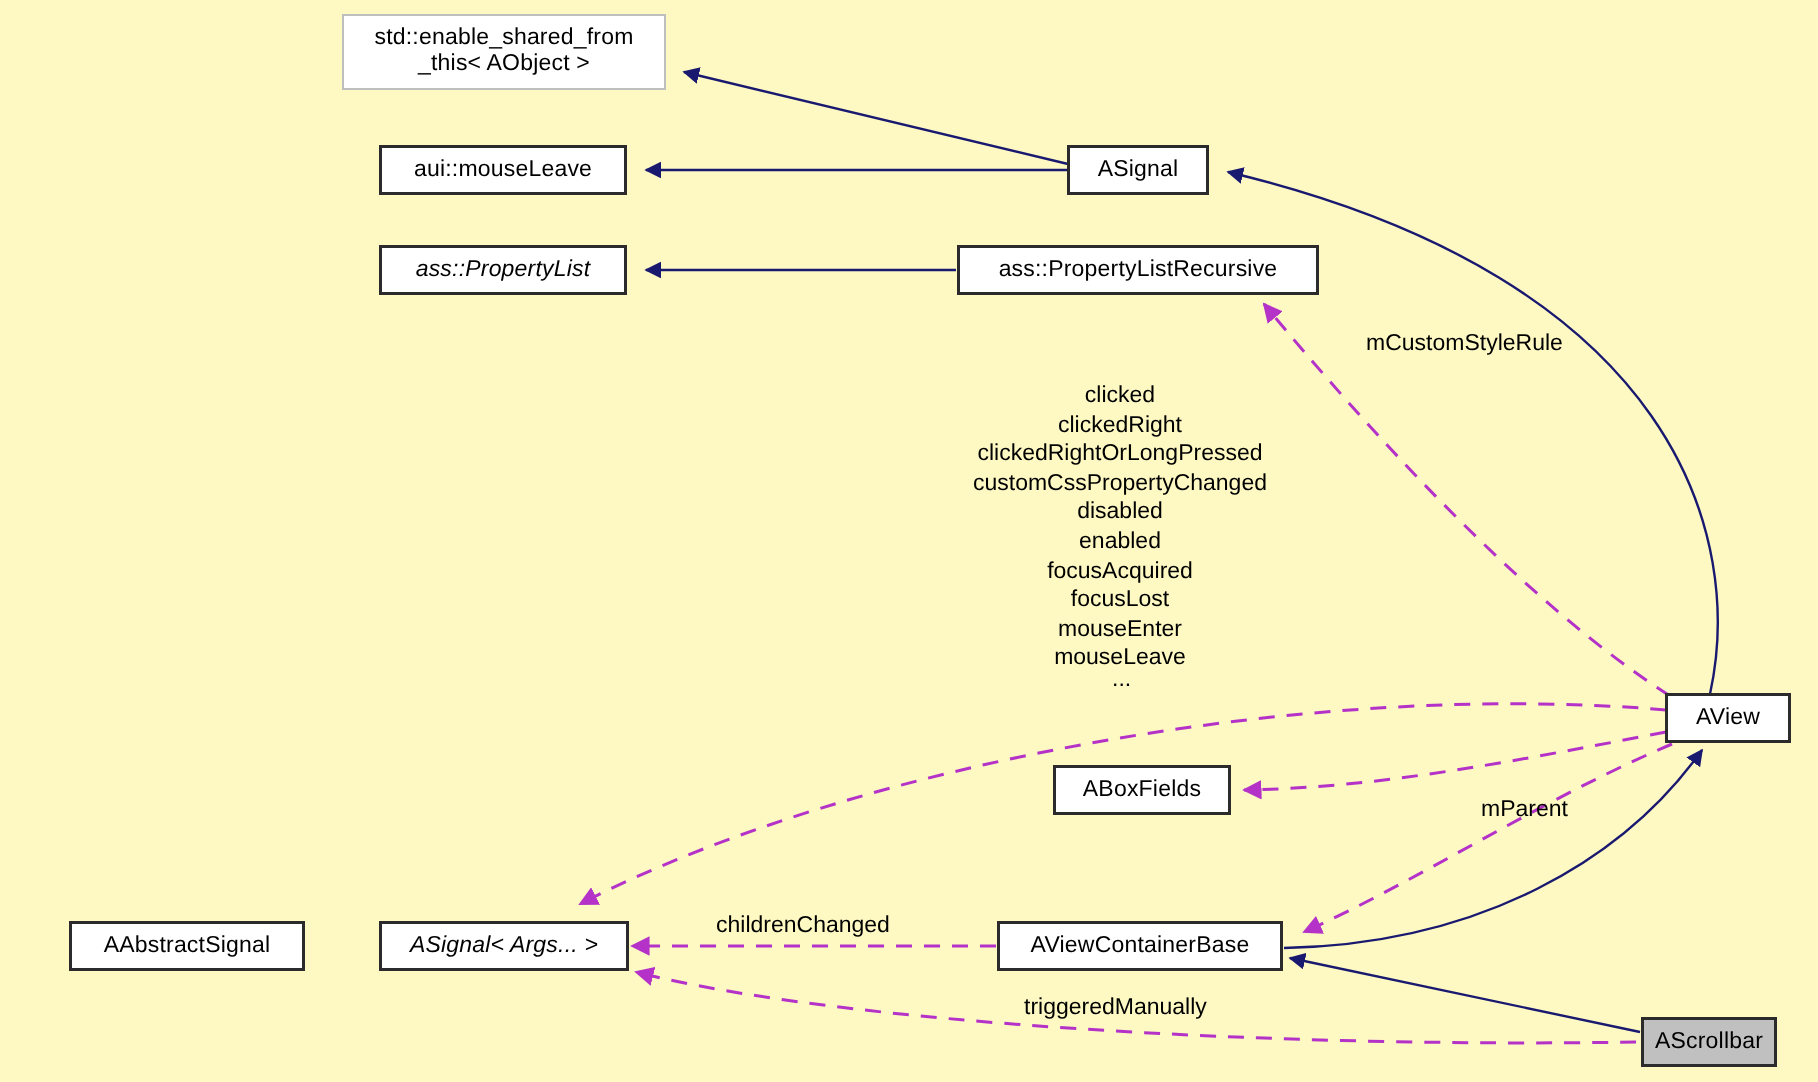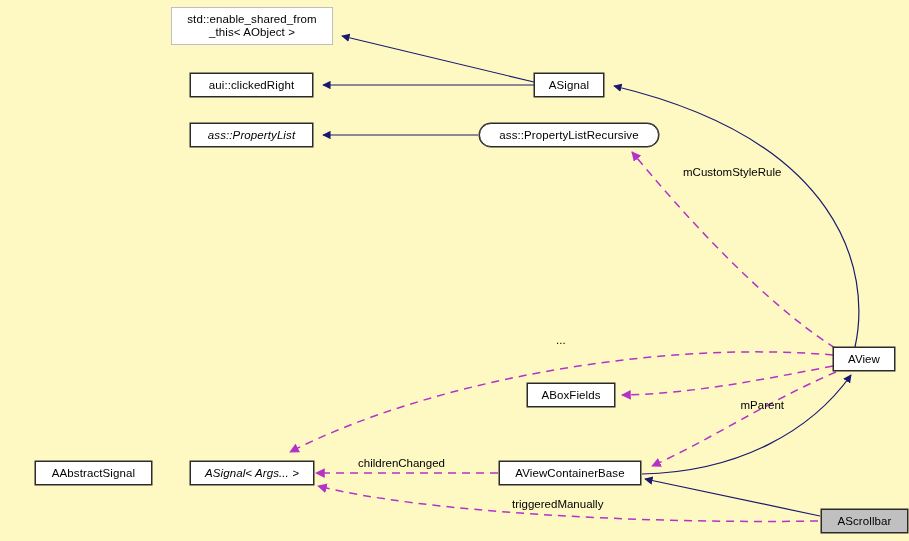--- a/index.html
+++ b/index.html
@@ -122,32 +122,32 @@
       <path d="M 818 521 C 640 524 420 512 318 486" marker-end="url(#arrow-usage)"></path>
     </g>
   </svg>
 
   <div class="node faint-border" style="left:171px; top:7px; width:162px; height:38px;">
     <span>std::enable_shared_from
 _this&lt; AObject &gt;</span>
   </div>
 
   <div class="node solid-border" style="left:190px; top:73px; width:123px; height:24px;">
-    <span>aui::clickedRight</span>
+    <span>aui::mouseLeave</span>
   </div>
 
   <div class="node solid-border" style="left:190px; top:123px; width:123px; height:24px;font-style:italic;">
     <span>ass::PropertyList</span>
   </div>
 
   <div class="node solid-border" style="left:534px; top:73px; width:70px; height:24px;">
     <span>ASignal</span>
   </div>
 
-  <div class="node solid-border" style="left:479px; top:123px; width:180px; height:24px;border-radius:12px;">
+  <div class="node solid-border" style="left:479px; top:123px; width:180px; height:24px;">
     <span>ass::PropertyListRecursive</span>
   </div>
 
   <div class="node solid-border" style="left:833px; top:347px; width:62px; height:24px;">
     <span>AView</span>
   </div>
 
   <div class="node solid-border" style="left:527px; top:383px; width:88px; height:24px;">
     <span>ABoxFields</span>
   </div>
@@ -157,24 +157,34 @@
   </div>
 
   <div class="node solid-border" style="left:190px; top:461px; width:124px; height:24px;font-style:italic;">
     <span>ASignal&lt; Args... &gt;</span>
   </div>
 
   <div class="node solid-border" style="left:499px; top:461px; width:142px; height:24px;">
     <span>AViewContainerBase</span>
   </div>
 
-  <div class="node highlight" style="left:821px; top:509px; width:87px; height:24px;">
+  <div class="node highlight" style="left:821px; top:509px; width:67px; height:24px;">
     <span>AScrollbar</span>
   </div>
 
+  <div class="signal-list" style="left:452px; top:191px; width:216px;">clicked
+clickedRight
+clickedRightOrLongPressed
+customCssPropertyChanged
+disabled
+enabled
+focusAcquired
+focusLost
+mouseEnter
+mouseLeave</div>
 
   <div class="ellipsis-mark" style="left:556px; top:334px;">...</div>
 
   <div class="edge-label" style="left:683px; top:165px; width:120px; text-align:left;">mCustomStyleRule</div>
 
 
   <div class="edge-label" style="left:714px; top:398px; width:70px; text-align:right;">mParent</div>
 
   <div class="edge-label" style="left:358px; top:456px; width:105px; text-align:left;">childrenChanged</div>
 

